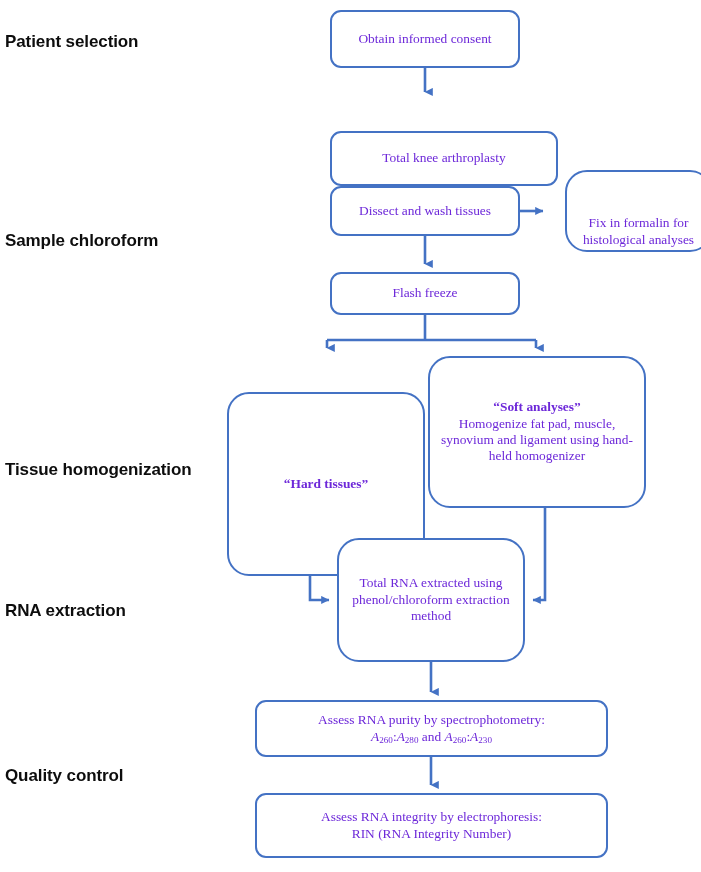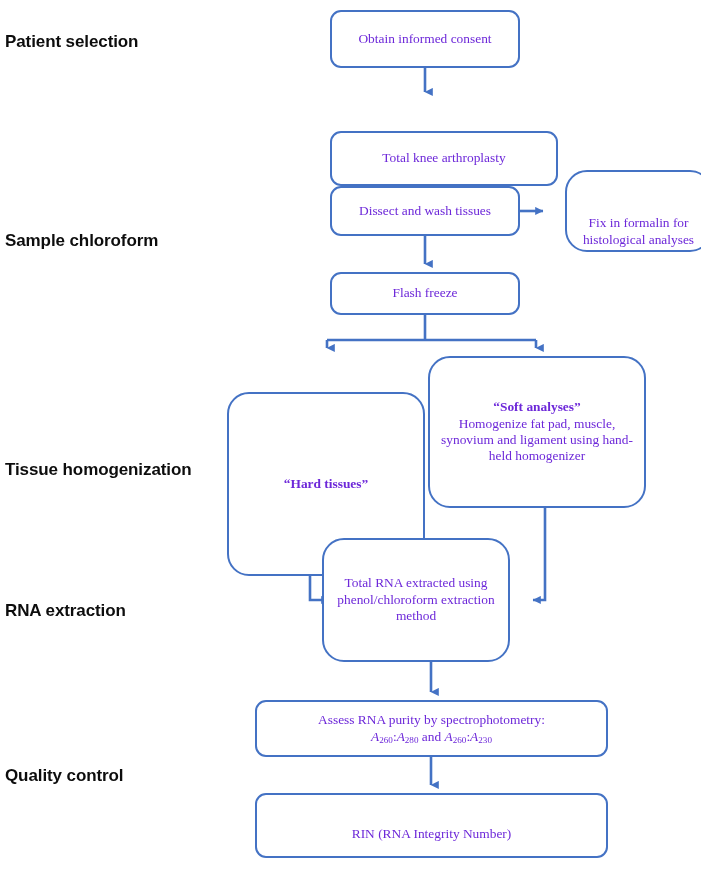--- a/index.html
+++ b/index.html
@@ -148,31 +148,31 @@
     </span>
   </div>
 
   <div class="node tall-radius" style="left:428px; top:356px; width:218px; height:152px;">
     <span class="t">
       <span class="strong">“Soft analyses”</span><br>
       <span>Homogenize fat pad, muscle, synovium and ligament using hand-held homogenizer</span>
     </span>
   </div>
 
-  <div class="node tall-radius" style="left:322px; top:538px; width:188px; height:124px;align-items:center;">
+  <div class="node tall-radius" style="left:337px; top:538px; width:188px; height:124px;align-items:center;">
     <span class="t">Total RNA extracted using phenol/chloroform extraction method</span>
   </div>
 
   <div class="node" style="left:255px; top:700px; width:353px; height:57px;align-items:center;">
     <span class="t">
       <span>Assess RNA purity by spectrophotometry:</span><br>
       <span><span class="ital">A</span><sub>260</sub><span>:</span><span class="ital">A</span><sub>280</sub><span> and </span><span class="ital">A</span><sub>260</sub><span>:</span><span class="ital">A</span><sub>230</sub></span>
     </span>
   </div>
 
   <div class="node" style="left:255px; top:793px; width:353px; height:65px;">
     <span class="t">
-      <br>
+      <span>Assess RNA integrity by electrophoresis:</span><br>
       <span>RIN (RNA Integrity Number)</span>
     </span>
   </div>
 
 </div>
 
 </body></html>

